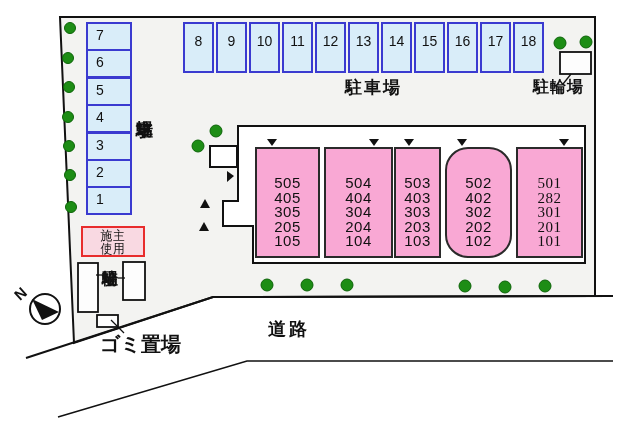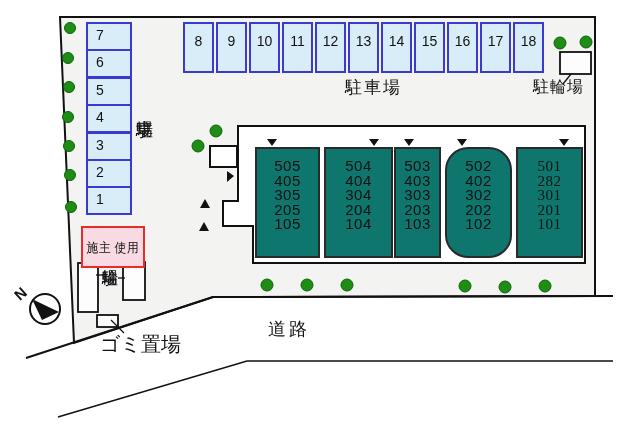--- a/index.html
+++ b/index.html
@@ -5,29 +5,29 @@
   html,body{margin:0;padding:0;background:#fff;}
   .stage{position:relative;width:640px;height:427px;background:#fff;overflow:hidden;
          font-family:"Liberation Sans","DejaVu Sans",sans-serif;color:#111;}
   .stage svg{position:absolute;left:0;top:0;z-index:0;}
   
   .pcell{position:absolute;box-sizing:border-box;background:#d9edf9;border:2px solid #3a3ad0;
          font-size:14px;color:#111;z-index:2;}
   .pcell.top{width:31px;height:51px;top:22px;text-align:center;padding-top:9px;}
   .pcell.left{left:86px;width:46px;height:29px;padding:3px 0 0 8px;}
   
-  .ucol{position:absolute;top:147px;height:111px;box-sizing:border-box;background:#0f766e;
-        border:2px solid #2a2a2a;z-index:2;text-align:center;padding-top:10px;}
+  .ucol{position:absolute;top:147px;height:111px;box-sizing:border-box;background:#f9a8d4;
+        border:2px solid #2a2a2a;z-index:2;text-align:center;padding-top:27px;}
   .ucol span{display:block;font-size:15px;line-height:14.6px;letter-spacing:0.5px;}
   
-  .lbl{position:absolute;z-index:3;white-space:nowrap;color:#111;}
+  .lbl{position:absolute;z-index:3;white-space:nowrap;color:#111;font-weight:bold;}
   .vert{writing-mode:vertical-rl;text-orientation:upright;}
-  .owner-box{position:absolute;left:81px;top:226px;width:64px;height:42px;box-sizing:border-box;
+  .owner-box{position:absolute;left:81px;top:226px;width:64px;height:31px;box-sizing:border-box;
              background:#f9d9e2;border:2px solid #e82c2c;z-index:2;
-             display:flex;flex-direction:row;align-items:center;justify-content:center;}
+             display:flex;flex-direction:column;align-items:center;justify-content:center;}
   .owner-box div{font-size:13px;line-height:13px;transform:scaleX(0.9);letter-spacing:1px;}
 </style>
 </head>
 <body>
 
 <div class="stage">
 
   <svg width="640" height="427" viewBox="0 0 640 427">
 
     <polygon points="60,17 595,17 595,296 213,297 74,343" fill="#f3f3f1" stroke="#111" stroke-width="2"></polygon>

